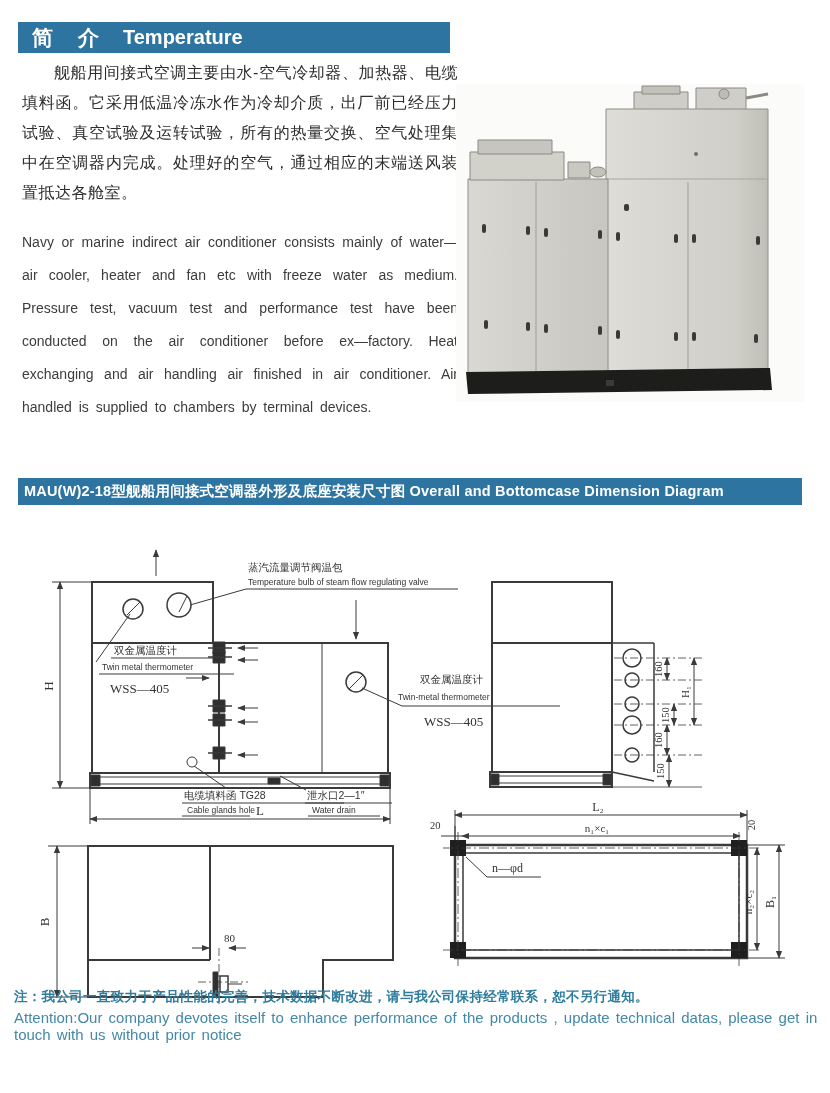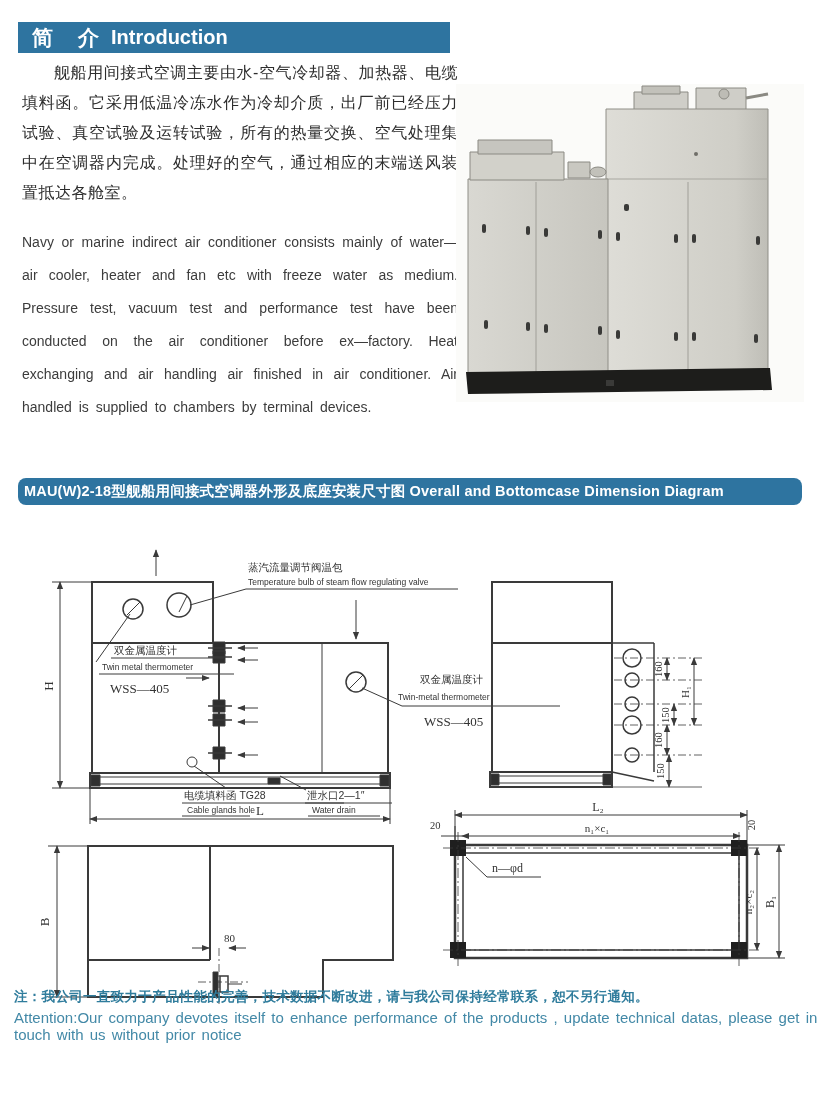--- a/index.html
+++ b/index.html
@@ -1,42 +1,42 @@
 <!DOCTYPE html>
 <html><head>
 <meta charset="utf-8">
 <style>
   html,body{margin:0;padding:0;background:#e8e8e8;}
   .page{position:relative;width:830px;height:1093px;background:#ffffff;margin:0 auto;
         font-family:"Liberation Sans","DejaVu Sans",sans-serif;overflow:hidden;}
   .bar{position:absolute;background:#2e74a0;color:#fff;display:flex;align-items:center;}
-  .bar1{left:18px;top:22px;width:432px;height:31px;}
+  .bar1{left:18px;top:22px;width:432px;height:31px;gap:12px;}
   .bar1 .zh{font-size:21px;font-weight:bold;letter-spacing:2px;margin-left:14px;}
   .bar1 .en{font-size:20px;font-weight:bold;margin-left:10px;}
-  .bar2{left:18px;top:478px;width:784px;height:27px;font-size:14.5px;font-weight:bold;padding-left:6px;box-sizing:border-box;letter-spacing:.2px;border-radius:8px;}
+  .bar2{left:18px;top:478px;width:784px;height:27px;font-size:14.5px;font-weight:bold;padding-left:6px;box-sizing:border-box;letter-spacing:.2px;}
   .ptext{position:absolute;left:22px;width:436px;text-align:justify;color:#2d2d2d;margin:0;}
   .pzh{top:58px;font-size:16px;line-height:30px;text-indent:2em;letter-spacing:.5px;}
   .pen{top:226px;font-size:14px;line-height:33px;color:#3c3c3c;word-spacing:3px;}
   .photo{position:absolute;left:456px;top:84px;width:348px;height:318px;}
   .diagram{position:absolute;left:0;top:520px;width:830px;height:525px;}
   .diagram text{font-family:"Liberation Sans","DejaVu Sans",sans-serif;fill:#333;}
   .diagram .ser{font-family:"Liberation Serif","DejaVu Serif",serif;}
   .footer{position:absolute;left:14px;top:988px;width:810px;color:#2f7c9c;}
   .footer .fzh{font-size:13.5px;font-weight:bold;letter-spacing:.3px;}
   .footer .fen{font-size:15px;margin-top:3px;color:#4389a7;word-spacing:2px;}
   svg line,svg rect,svg path,svg circle,svg polyline{vector-effect:non-scaling-stroke;}
 </style>
 </head>
 <body>
 
 <div class="page">
 
   <div class="bar bar1">
     <span class="zh">简　介</span>
-    <span class="en">Introduction</span>
+    <span class="en">Temperature</span>
   </div>
 
   <p class="ptext pzh">舰船用间接式空调主要由水-空气冷却器、加热器、电缆填料函。它采用低温冷冻水作为冷却介质，出厂前已经压力试验、真空试验及运转试验，所有的热量交换、空气处理集中在空调器内完成。处理好的空气，通过相应的末端送风装置抵达各舱室。</p>
   <p class="ptext pen">Navy or marine indirect air conditioner consists mainly of water—air cooler, heater and fan etc with freeze water as medium. Pressure test, vacuum test and performance test have been conducted on the air conditioner before ex—factory. Heat exchanging and air handling air finished in air conditioner. Air handled is supplied to chambers by terminal devices.</p>
 
   <div class="photo">
     <svg width="348" height="318" viewBox="0 0 348 318">
       <defs>
         <linearGradient id="gcab" x1="0" y1="0" x2="1" y2="0">
           <stop offset="0" stop-color="#deddd7"></stop>

